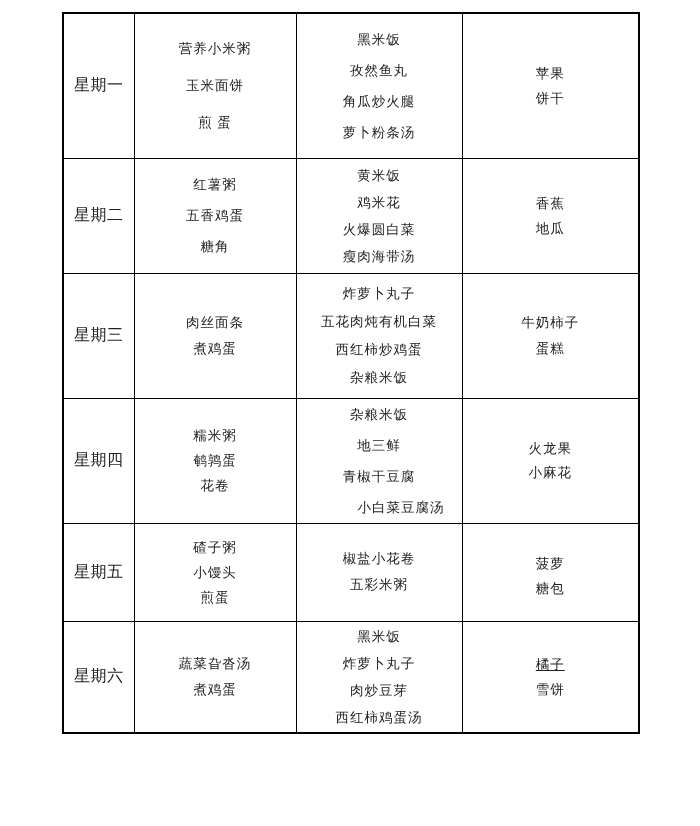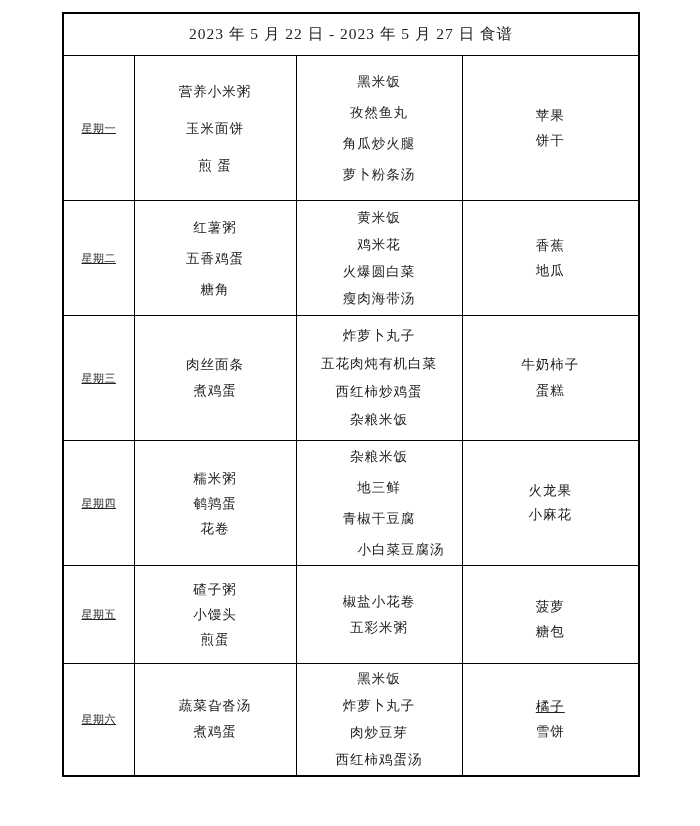--- a/index.html
+++ b/index.html
@@ -33,23 +33,22 @@
     height: 41px;
     font-size: 15.5px;
     letter-spacing: 1px;
   }
   .header-row td {
     height: 53px;
     font-size: 14.5px;
     letter-spacing: 1px;
   }
   .day-cell {
-    font-size: 11px;
+    font-size: 16px;
     letter-spacing: 0.5px;
-    text-decoration: underline;
   }
   .cell-stack {
     display: flex;
     flex-direction: column;
     justify-content: center;
     align-items: center;
     width: 100%;
   }
   .meal-line {
     font-size: 13.5px;
@@ -61,23 +60,20 @@
 <body>
 
 <table class="menu-table">
   <colgroup>
     <col style="width:71px">
     <col style="width:162px">
     <col style="width:166px">
     <col style="width:177px">
   </colgroup>
   <tbody>
-    <tr>
-      <td class="title-cell" colspan="4">2023 年 5 月 22 日 - 2023 年 5 月 27 日 食谱</td>
-    </tr>
   </tbody>
   <tbody id="menu-body">
       <tr style="height: 145px;">
         <td class="day-cell">星期一</td>
         <td>
           <div class="cell-stack">
             <div class="meal-line" style="line-height: 37px;">营养小米粥</div>
             <div class="meal-line" style="line-height: 37px;">玉米面饼</div>
             <div class="meal-line" style="line-height: 37px;">煎 蛋</div>
           </div>

